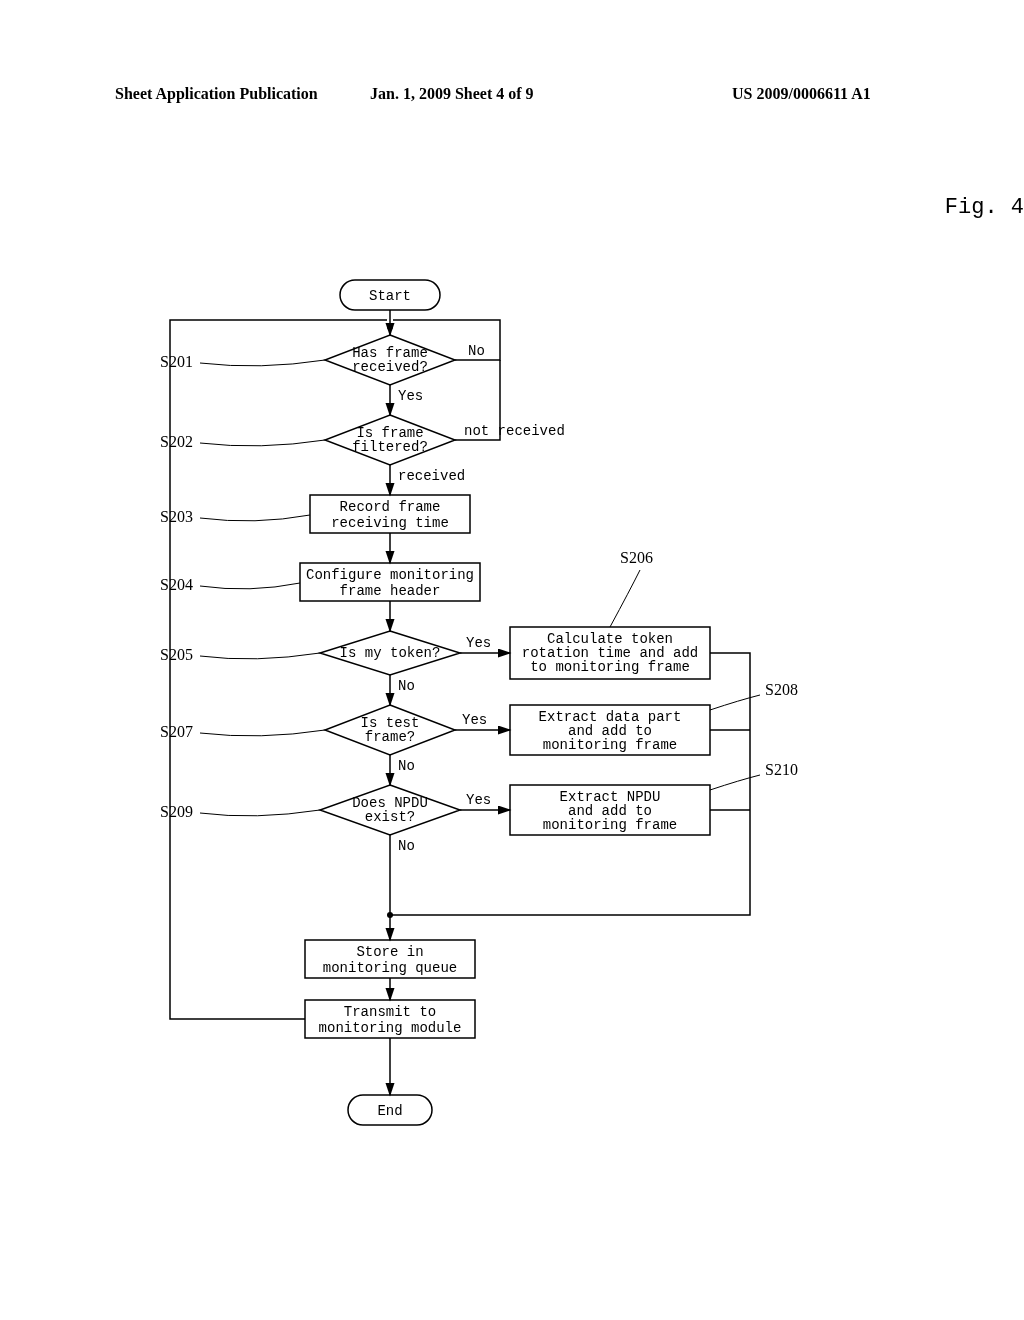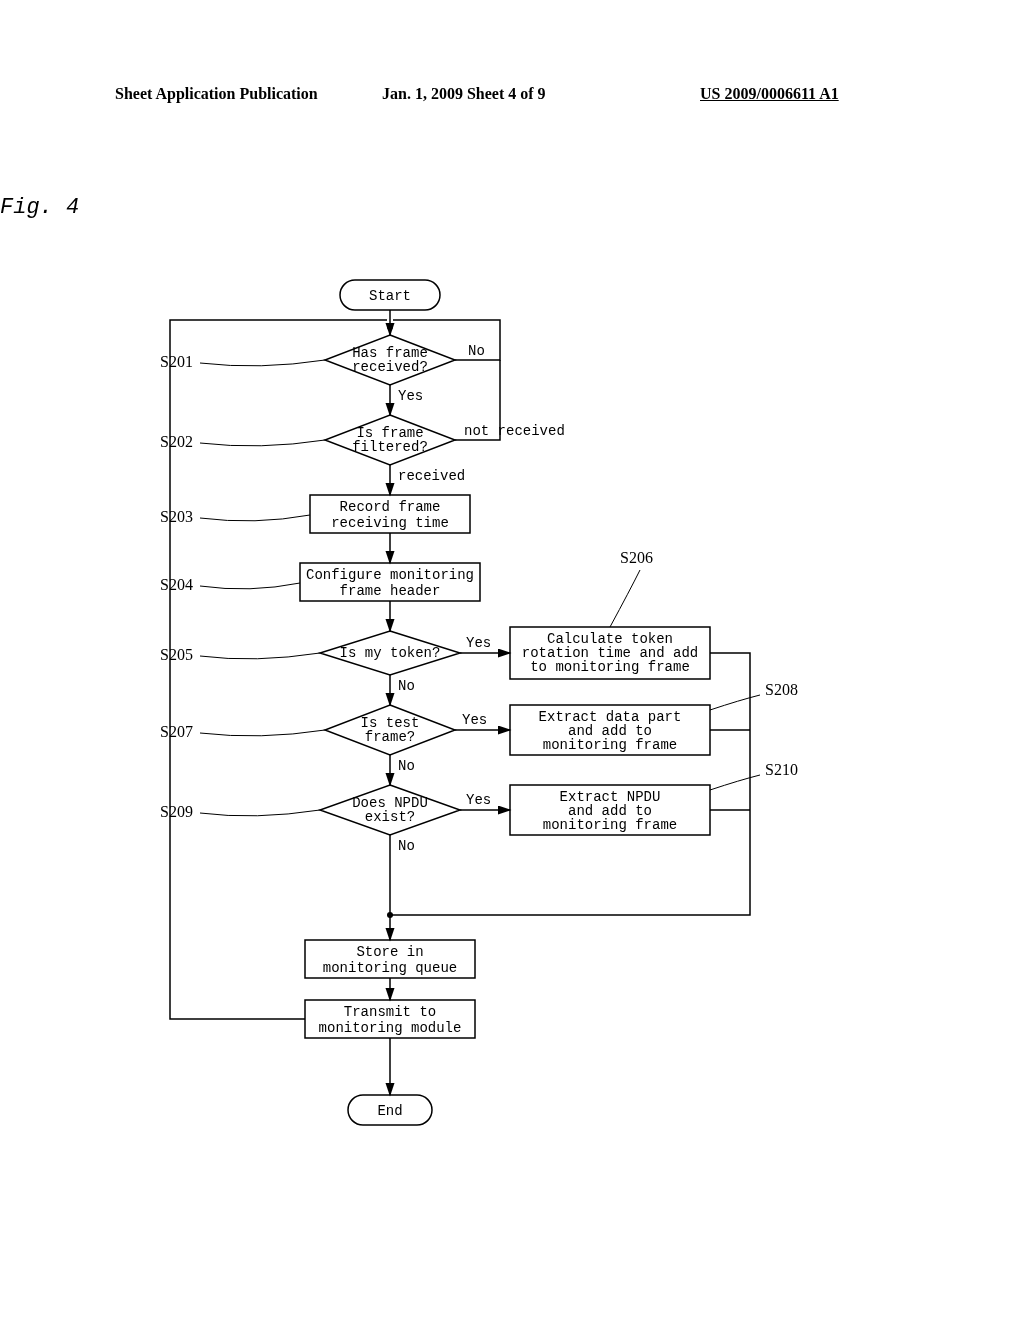--- a/index.html
+++ b/index.html
@@ -15,32 +15,31 @@
   }
   .header {
     position: absolute;
     top: 85px;
     left: 0;
     right: 0;
     font-family: "Times New Roman", serif;
     font-size: 16px;
   }
   .header-left { position: absolute; left: 115px; font-weight: bold; }
-  .header-mid  { position: absolute; left: 370px; font-weight: bold; margin-left: 12px; }
-  .header-right{ position: absolute; left: 700px; font-weight: bold; text-decoration: underline; }
+  .header-mid  { position: absolute; left: 370px; font-weight: bold; }
+  .header-right{ position: absolute; left: 732px; font-weight: bold; }
 
   .fig-label {
     position: absolute;
     top: 195px;
     left: 0;
     width: 100%;
-    text-align: left;
+    text-align: right;
     font-family: "Courier New", monospace;
     font-size: 22px;
-    font-style: italic;
   }
 
   svg.diagram {
     position: absolute;
     top: 275px;
     left: 140px;
     width: 760px;
     height: 920px;
   }
 

